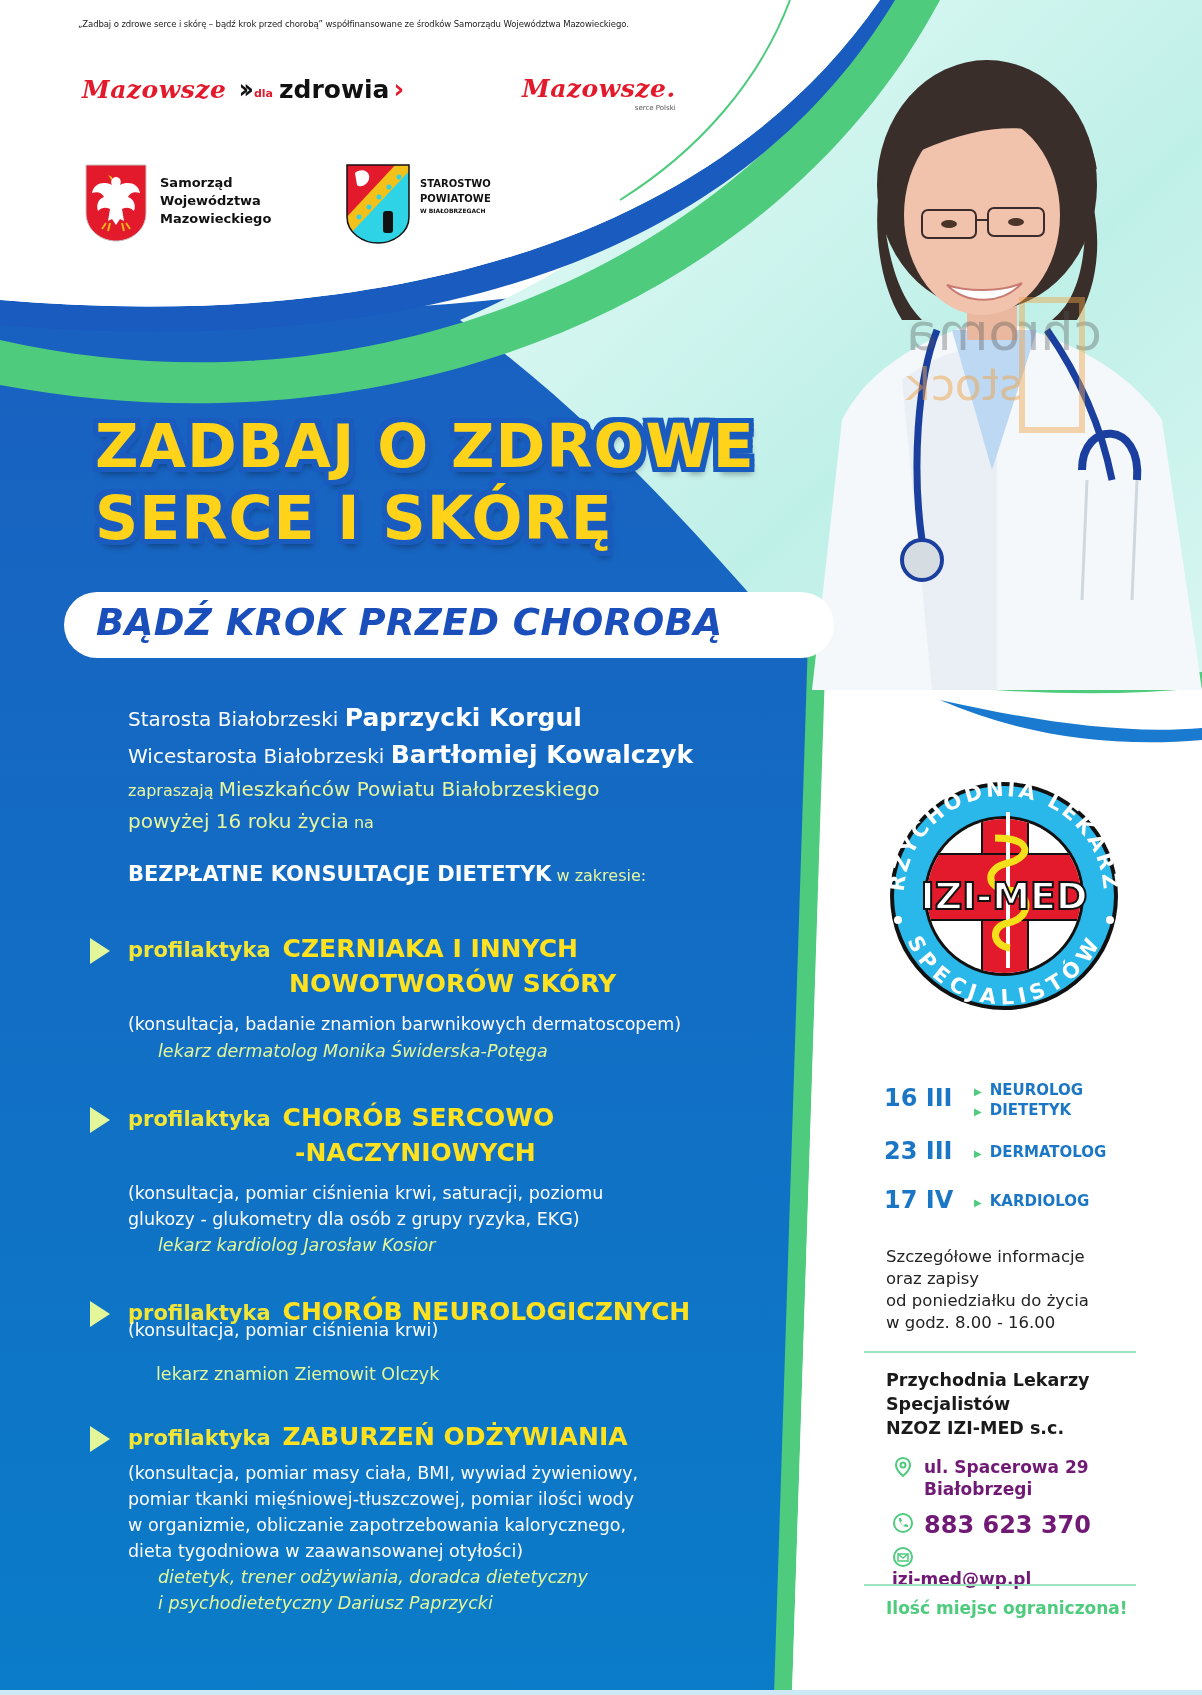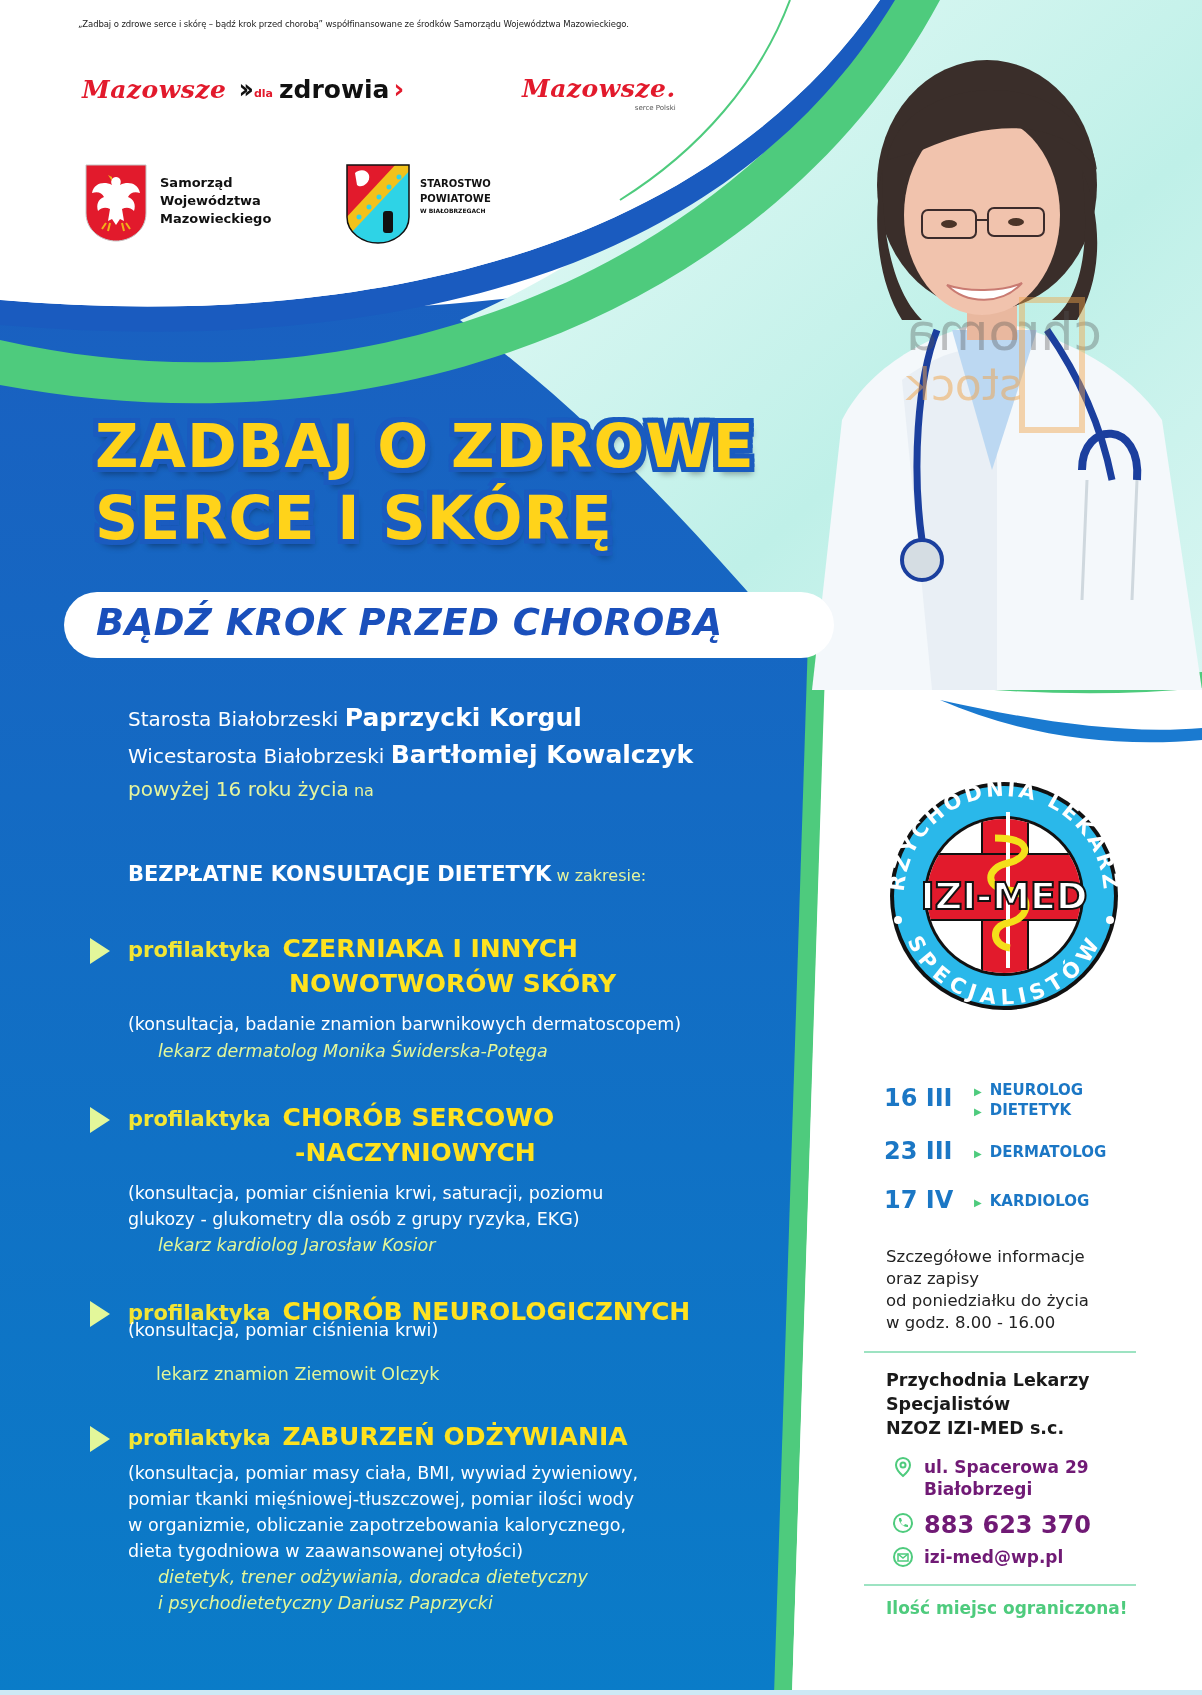--- a/index.html
+++ b/index.html
@@ -196,20 +196,23 @@
 </div>
 <div class="subtitle-pill"></div>
 <div class="subtitle">BĄDŹ KROK PRZED CHOROBĄ</div>
 
 <div class="intro">
   <div>
     <span>Starosta Białobrzeski </span><span class="big">Paprzycki Korgul</span>
   </div>
   <div>
     <span>Wicestarosta Białobrzeski </span><span class="big">Bartłomiej Kowalczyk</span>
+  </div>
+  <div class="line3">
+    <span class="small">zapraszają </span><span class="lime">Mieszkańców Powiatu Białobrzeskiego</span>
   </div>
   <div class="line3">
     <span class="lime">powyżej 16 roku życia</span><span class="small"> na</span>
   </div>
 </div>
 <div class="konsult">
   <span>BEZPŁATNE KONSULTACJE DIETETYK</span><span class="small"> w zakresie:</span>
 </div>
 
 <div class="item" style="top:934px;">
@@ -311,21 +314,21 @@
     <div>Białobrzegi</div>
   </div>
 </div>
 <div class="contact" style="top:1512px;">
   <svg class="ic" viewBox="0 0 22 22">
     <circle cx="11" cy="11" r="9" fill="none" stroke="#4ecb7d" stroke-width="2"></circle>
     <path d="M7,6 L9,6 L10,9 L8.5,10 C9,11.5 10.5,13 12,13.5 L13,12 L16,13 L16,15 C12,16 6,10 7,6 Z" fill="#4ecb7d"></path>
   </svg>
   <div class="txt phone">883 623 370</div>
 </div>
-<div class="contact" style="top:1546px;">
+<div class="contact" style="top:1546px;flex-direction:column;">
   <svg class="ic" viewBox="0 0 22 22">
     <circle cx="11" cy="11" r="9" fill="none" stroke="#4ecb7d" stroke-width="2"></circle>
     <rect x="6" y="8" width="10" height="7" fill="none" stroke="#4ecb7d" stroke-width="1.5"></rect>
     <path d="M6,8 L11,12 L16,8" stroke="#4ecb7d" stroke-width="1.5" fill="none"></path>
   </svg>
   <div class="txt">izi-med@wp.pl</div>
 </div>
 <div class="divider" style="top:1584px;"></div>
 <div class="limited">Ilość miejsc ograniczona!</div>
 

